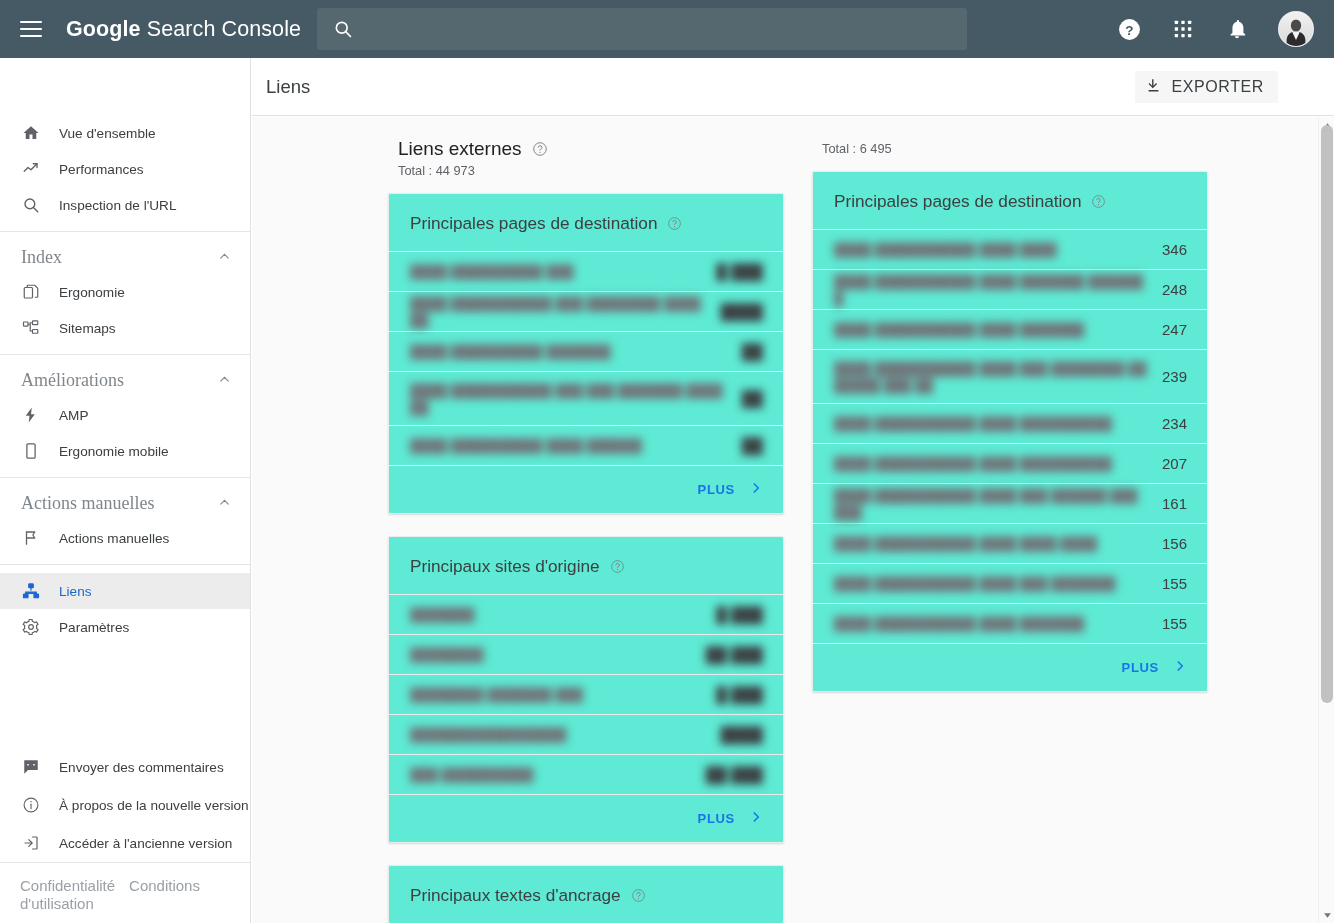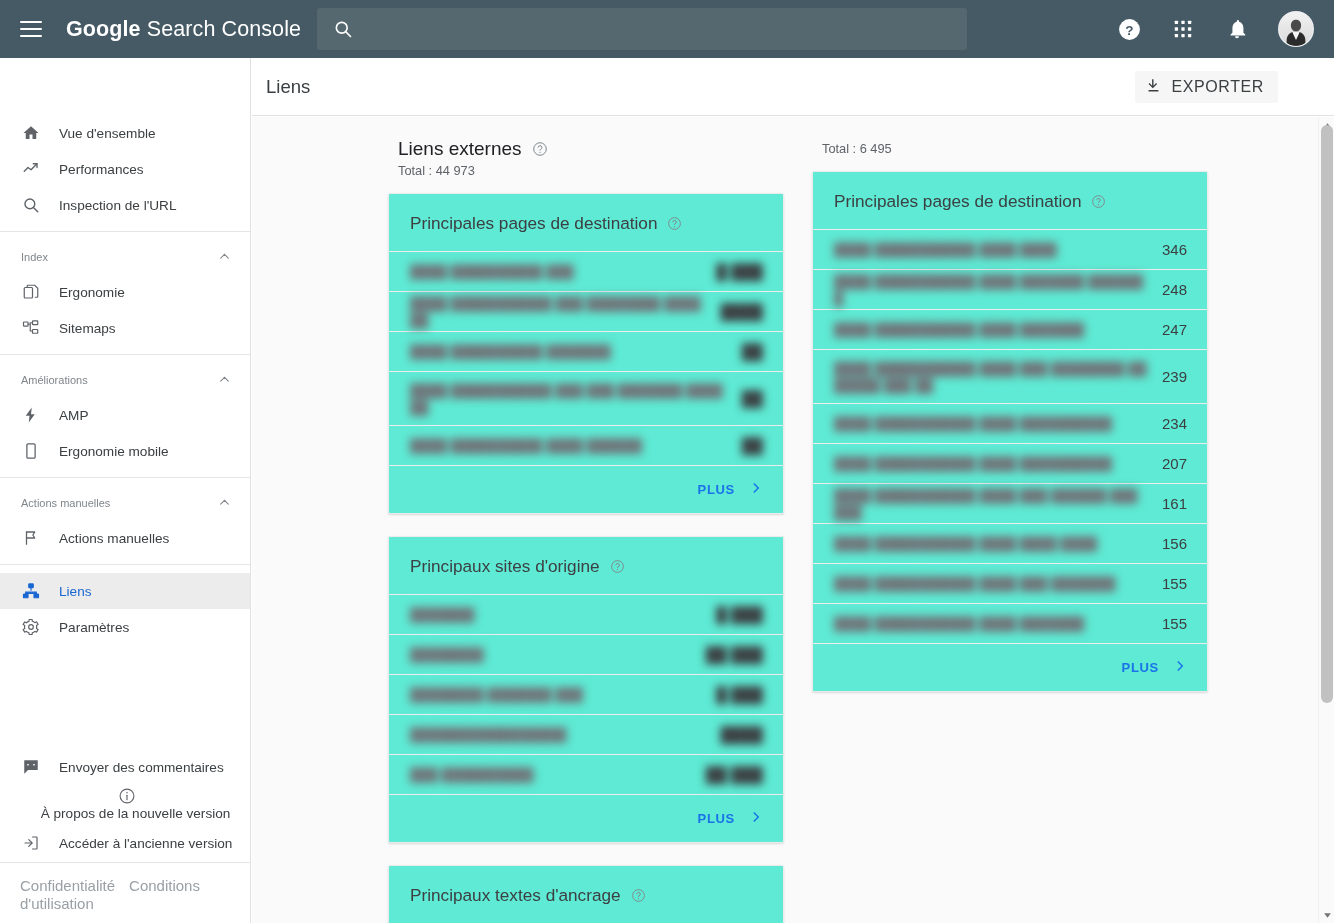--- a/index.html
+++ b/index.html
@@ -80,22 +80,23 @@
   }
   .sb-item .sb-ico {
     width: 20px; height: 20px; margin-right: 18px;
     display: flex; align-items: center; justify-content: center; flex: 0 0 20px;
   }
   .sb-item.active { background: #ececec; color: #1967d2; }
   .sb-item.active .sb-ico svg { stroke: #1967d2; fill: #1967d2; }
   .sb-section {
     height: 34px; display: flex; align-items: center;
     padding-left: 21px; padding-right: 18px;
-    font-size: 11px; color: #80868b; cursor: pointer;
+    font-size: 18px; color: #80868b; cursor: pointer;
     justify-content: space-between;
+    font-family: Liberation Serif, serif;
   }
   .sb-section .chev { width: 14px; height: 14px; display: flex; }
   .sb-bottom { margin-top: auto; }
   .sb-legal {
     border-top: 1px solid #e5e5e5;
     padding: 14px 20px 10px 20px;
     font-size: 15px; color: #9aa0a6; line-height: 18px;
   }
   .sb-legal a { color: #9aa0a6; text-decoration: none; cursor: pointer; }
   .sb-legal .gap { display: inline-block; width: 14px; }
@@ -402,21 +403,21 @@
     <div class="sb-item" style="height:38px;">
       <span class="sb-ico">
         <svg width="18" height="18" viewBox="0 0 24 24" fill="#5f6368">
           <path d="M3 3h18v13H8l-5 5z"></path>
             <rect x="7" y="8" width="2" height="2" fill="#ffffff"></rect>
             <rect x="15" y="8" width="2" height="2" fill="#ffffff"></rect>
         </svg>
       </span>
       <span>Envoyer des commentaires</span>
     </div>
-    <div class="sb-item" style="height:38px;flex-direction:column;">
+    <div class="sb-item" style="height:38px;">
       <span class="sb-ico">
         <svg width="18" height="18" viewBox="0 0 24 24" fill="none" stroke="#5f6368" stroke-width="1.5">
           <circle cx="12" cy="12" r="9.2"></circle>
             <line x1="12" y1="11" x2="12" y2="17" stroke-linecap="round"></line>
             <circle cx="12" cy="7.6" r="1" fill="#5f6368" stroke="none"></circle>
         </svg>
       </span>
       <span>À propos de la nouvelle version</span>
     </div>
     <div class="sb-item" style="height:38px;">

